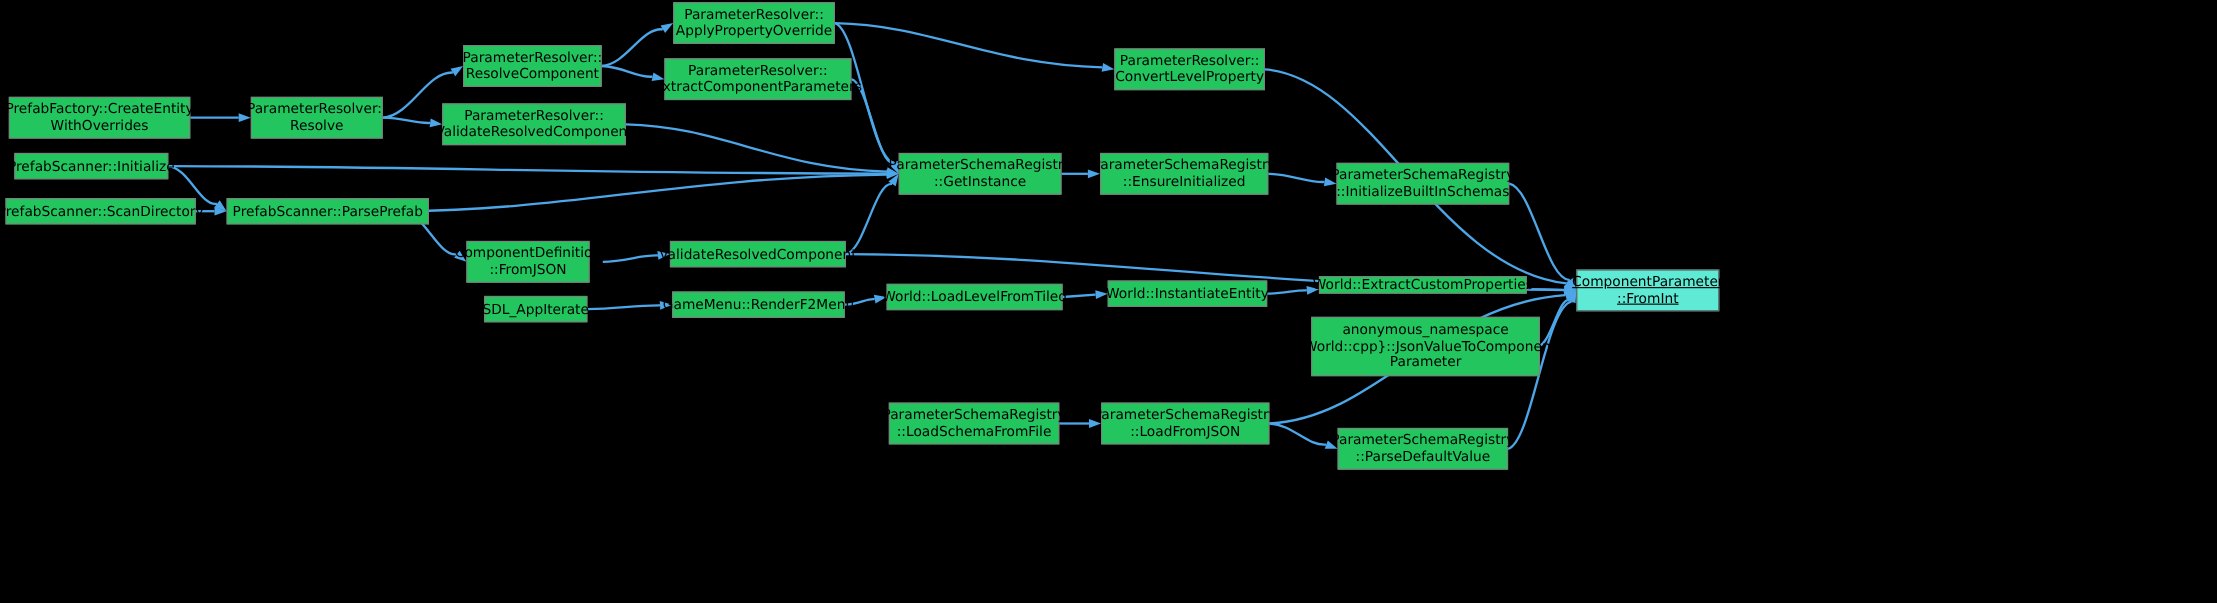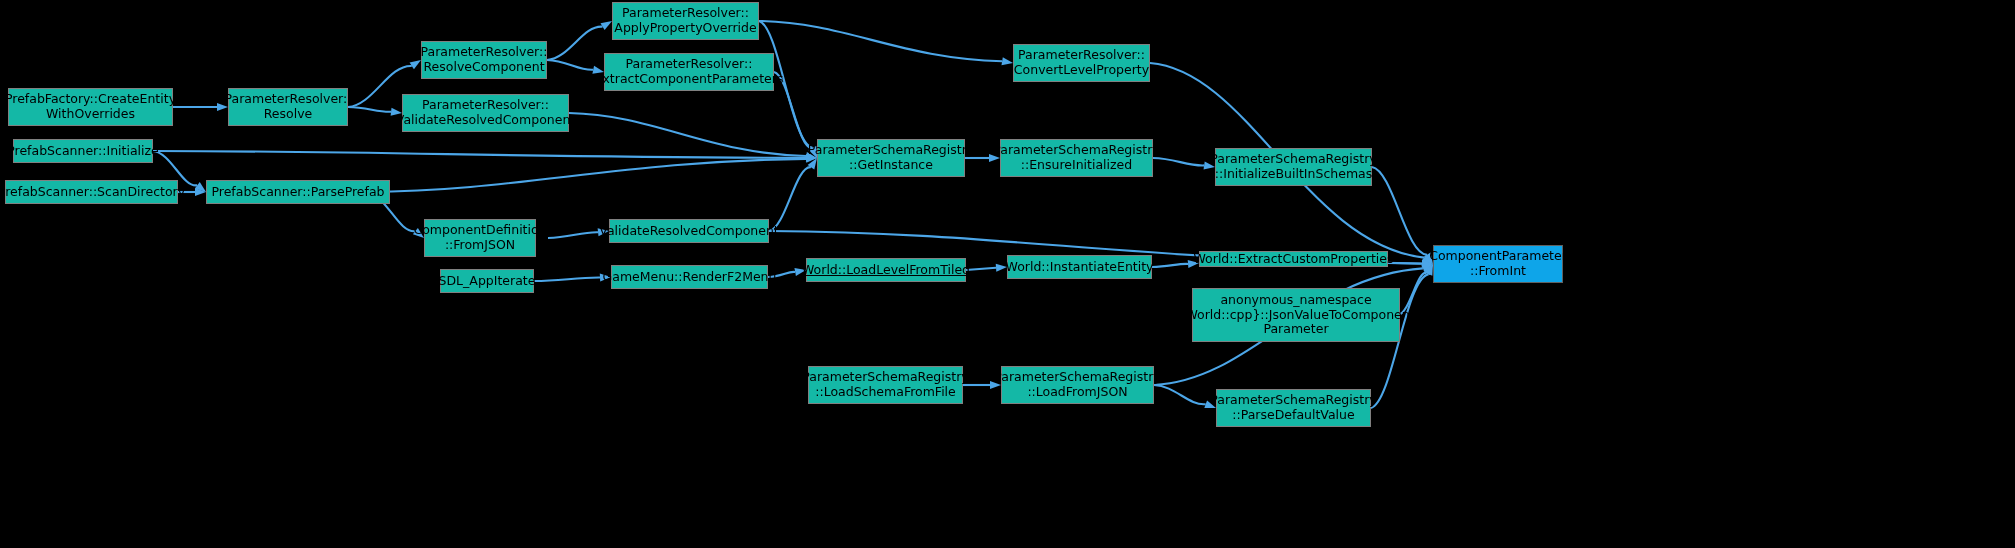--- a/index.html
+++ b/index.html
@@ -1,22 +1,22 @@
 <!DOCTYPE html>
 <html><head>
 <meta charset="utf-8">
 <title>Caller Graph</title>
 <style>
   html,body{margin:0;padding:0;background:#000;}
   #graph{position:relative;width:2015px;height:548px;background:#000;overflow:hidden;
          font-family:"DejaVu Sans","Liberation Sans",sans-serif;}
-  .node{position:absolute;box-sizing:border-box;background:#14b8a6;border:1px solid #808080;
+  .node{position:absolute;box-sizing:border-box;background:#22c55e;border:1px solid #808080;
         color:#000;display:flex;align-items:center;justify-content:center;text-align:center;
         line-height:1.18;padding:1px 3px;white-space:pre-line;}
-  .node.target{background:#0ea5e9;border-color:#606060;}
+  .node.target{background:#5eead4;border-color:#606060;text-decoration:underline;}
   svg.edges{position:absolute;left:0;top:0;width:2015px;height:548px;overflow:visible;}
   .edge{fill:none;stroke:#4ca6e8;stroke-width:2.1;}
   .ahead{fill:#4ca6e8;}
 </style>
 </head>
 <body>
 
 <div id="graph">
   <svg class="edges" id="edges-svg">
       <path d="M 173 107 L 217 107" class="edge"></path>
@@ -104,21 +104,21 @@
 ::GetInstance</div>
       <div class="node" style="left: 1000px; top: 139px; width: 153px; height: 38px; font-size: 12.5px;">ParameterSchemaRegistry
 ::EnsureInitialized</div>
       <div class="node" style="left: 1215px; top: 148px; width: 157px; height: 38px; font-size: 12.5px;">ParameterSchemaRegistry
 ::InitializeBuiltInSchemas</div>
       <div class="node" style="left: 424px; top: 219px; width: 112px; height: 38px; font-size: 12.5px; text-align: center;">ComponentDefinition
 ::FromJSON</div>
       <div class="node" style="left: 609px; top: 219px; width: 160px; height: 24px; font-size: 12.5px;">ValidateResolvedComponent</div>
       <div class="node" style="left: 440px; top: 269px; width: 94px; height: 24px; font-size: 12.5px;">SDL_AppIterate</div>
       <div class="node" style="left: 611px; top: 265px; width: 157px; height: 24px; font-size: 12.5px;">GameMenu::RenderF2Menu</div>
-      <div class="node" style="left: 806px; top: 258px; width: 160px; height: 24px; font-size: 12.5px; text-decoration: underline;">World::LoadLevelFromTiled</div>
+      <div class="node" style="left: 806px; top: 258px; width: 160px; height: 24px; font-size: 12.5px;">World::LoadLevelFromTiled</div>
       <div class="node" style="left: 1007px; top: 255px; width: 145px; height: 24px; font-size: 12.5px;">World::InstantiateEntity</div>
       <div class="node" style="left: 1199px; top: 251px; width: 189px; height: 16px; font-size: 12.5px;">World::ExtractCustomProperties</div>
       <div class="node" style="left: 1192px; top: 288px; width: 208px; height: 54px; font-size: 12.5px;">anonymous_namespace
 {World::cpp}::JsonValueToComponent
 Parameter</div>
       <div class="node" style="left: 808px; top: 366px; width: 155px; height: 38px; font-size: 12.5px;">ParameterSchemaRegistry
 ::LoadSchemaFromFile</div>
       <div class="node" style="left: 1001px; top: 366px; width: 153px; height: 38px; font-size: 12.5px;">ParameterSchemaRegistry
 ::LoadFromJSON</div>
       <div class="node" style="left: 1216px; top: 389px; width: 155px; height: 38px; font-size: 12.5px;">ParameterSchemaRegistry

